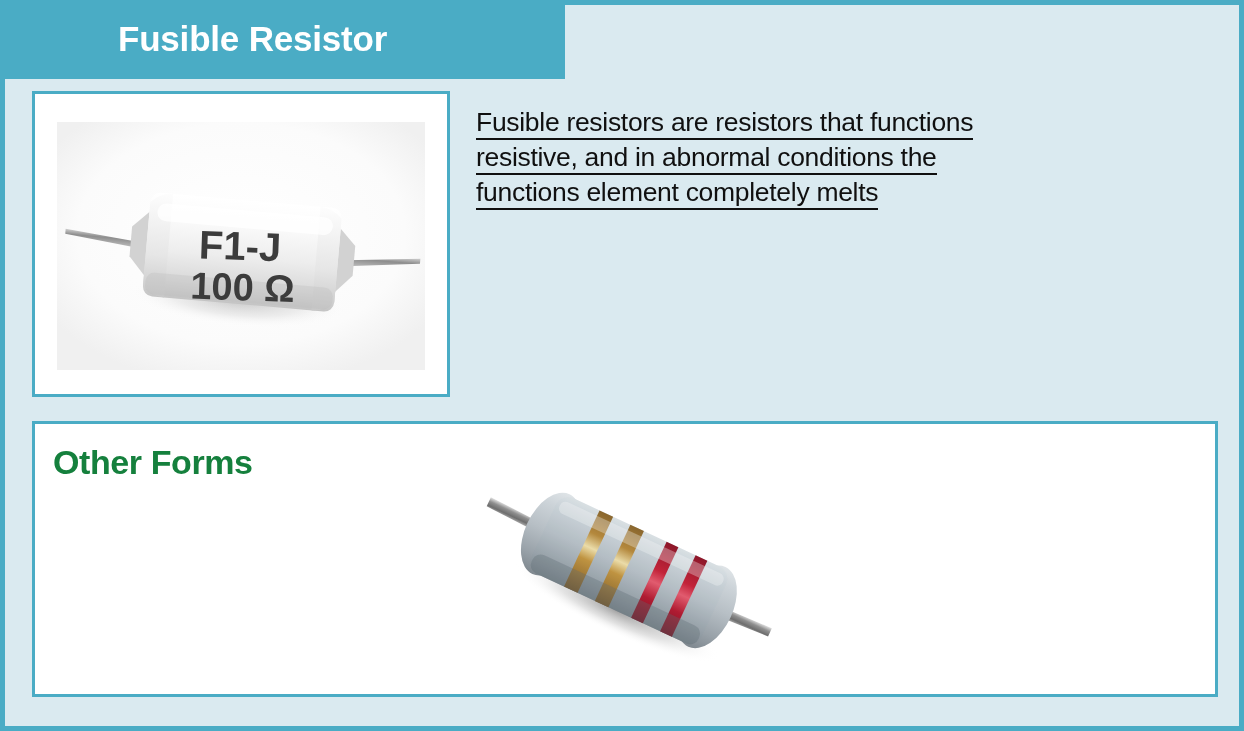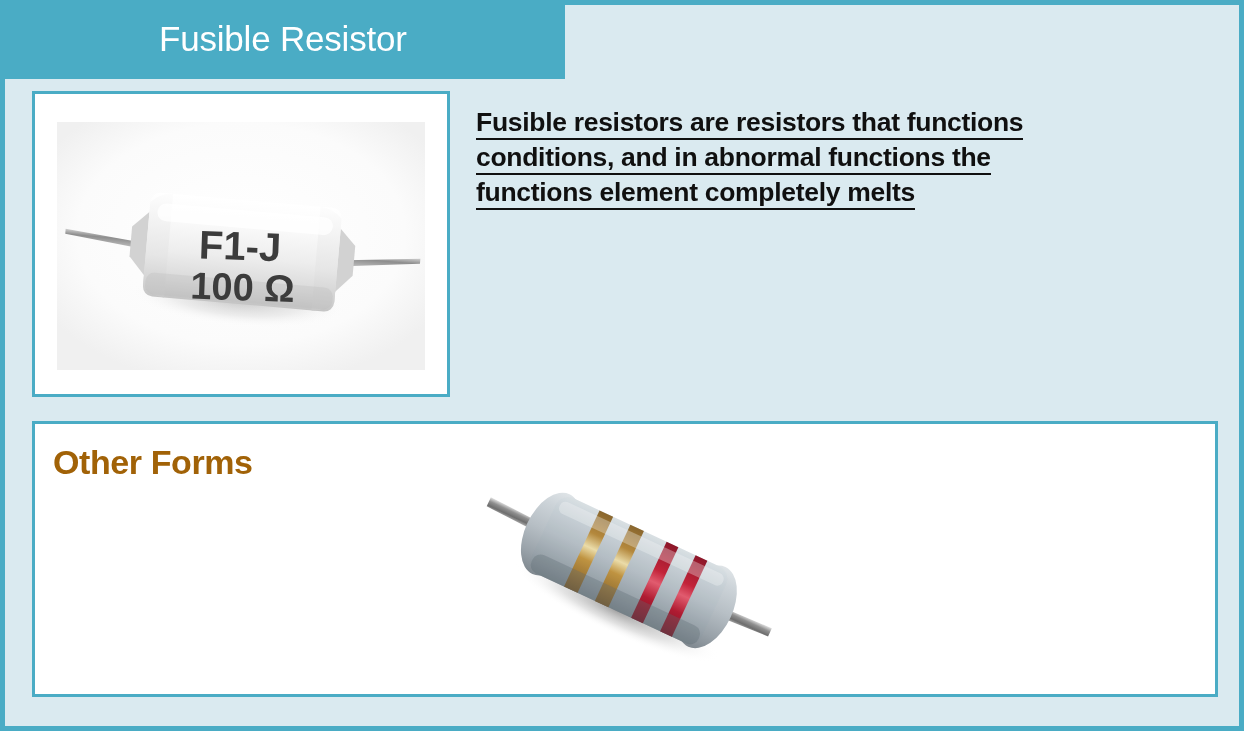--- a/index.html
+++ b/index.html
@@ -33,26 +33,25 @@
     width: 565px;
     height: 79px;
     background: #4aacc5;
     box-sizing: border-box;
   }
   #title-text {
     position: absolute;
     left: 118px;
     top: 17px;
     font-size: 35px;
-    font-weight: normal;
+    font-weight: bold;
     color: #ffffff;
     letter-spacing: -0.2px;
     white-space: nowrap;
     line-height: 44px;
-    margin-left: 41px;
   }
 
   
   #photo-panel {
     position: absolute;
     left: 27px;
     top: 86px;
     width: 418px;
     height: 306px;
     box-sizing: border-box;
@@ -61,21 +60,21 @@
     overflow: hidden;
   }
 
   
   #description {
     position: absolute;
     left: 471px;
     top: 100px;
     width: 700px;
     font-size: 26.5px;
-    font-weight: bold;
+    font-weight: normal;
     color: #101010;
     line-height: 35px;
     letter-spacing: -0.3px;
   }
   #description .line {
     display: block;
   }
   #description .line span {
     border-bottom: 2px solid #101010;
     padding-bottom: 1px;
@@ -93,21 +92,21 @@
     background: #ffffff;
     border: 3px solid #4aacc5;
     overflow: hidden;
   }
   #other-heading {
     position: absolute;
     left: 18px;
     top: 17px;
     font-size: 34px;
     font-weight: bold;
-    color: #a16207;
+    color: #15803d;
     letter-spacing: -0.4px;
     line-height: 42px;
     white-space: nowrap;
   }
   #other-photo {
     position: absolute;
     left: 430px;
     top: 20px;
     width: 326px;
     height: 253px;
@@ -181,21 +180,21 @@
         <rect x="114" y="186" width="188" height="22" rx="9" fill="#b9b9b9" opacity="0.30"></rect>
 
         <text x="206" y="166" text-anchor="middle" font-family="'Liberation Sans', sans-serif" font-size="40" font-weight="bold" fill="#3c3c3c" transform="rotate(-3 206 166)">F1-J</text>
         <text x="212" y="206" text-anchor="middle" font-family="'Liberation Sans', sans-serif" font-size="38" font-weight="bold" fill="#3c3c3c" transform="rotate(-3 212 206)">100 Ω</text>
       </g>
     </svg>
   </div>
 
   <div id="description">
     <span class="line"><span>Fusible resistors are resistors that functions</span></span>
-    <span class="line"><span>conditions, and in abnormal functions the</span></span>
+    <span class="line"><span>resistive, and in abnormal conditions the</span></span>
     <span class="line"><span>functions element completely melts</span></span>
   </div>
 
   <div id="other-panel">
     <div id="other-heading">Other Forms</div>
 
     <div id="other-photo">
       <svg width="326" height="253" viewBox="0 0 326 253">
         <defs>
           <linearGradient id="bodyGrad2" x1="0" y1="0" x2="0" y2="1">

